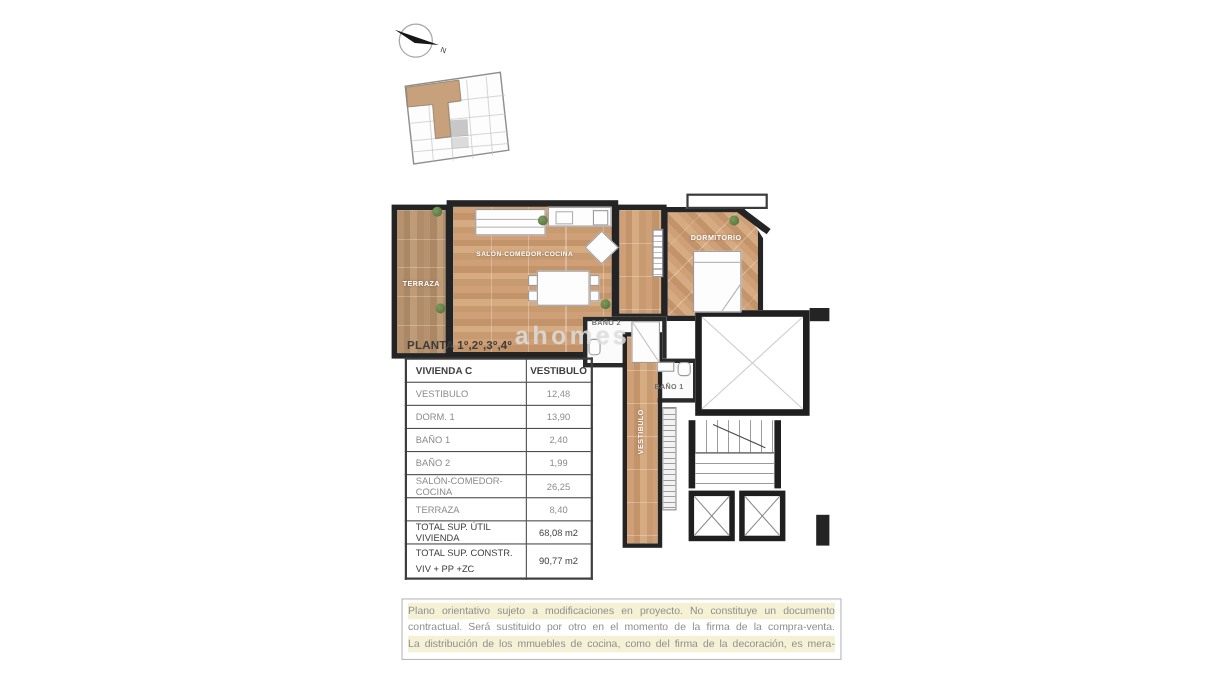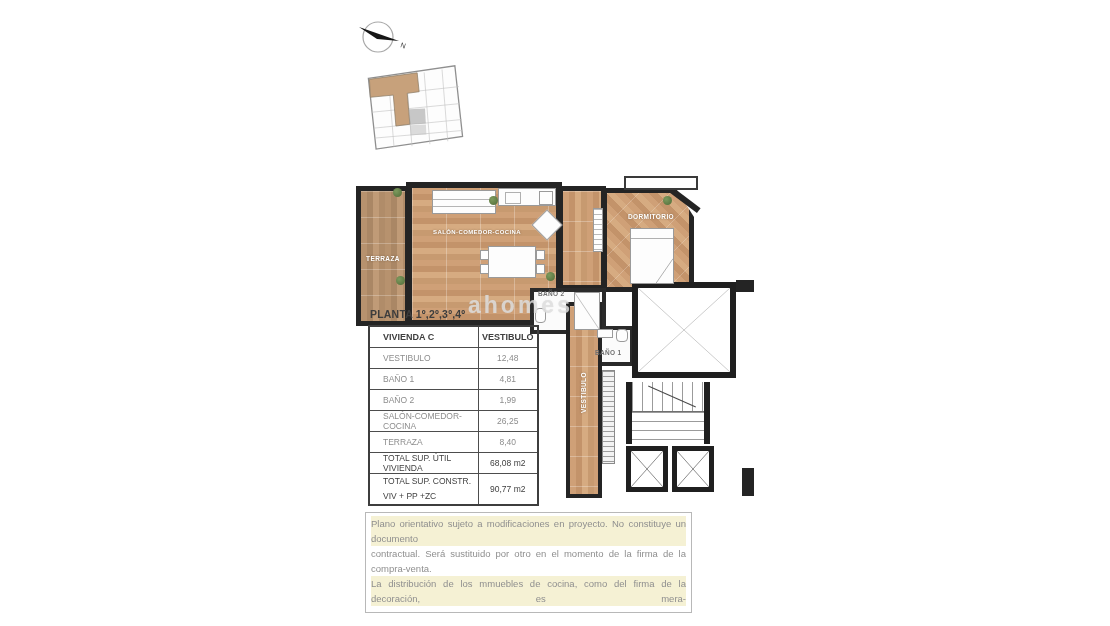--- a/index.html
+++ b/index.html
@@ -31,21 +31,21 @@
   .plant{position:absolute;width:9px;height:9px;border-radius:50%;
          background:radial-gradient(circle at 35% 35%, #7d9a5d, #4f6b38);}
   .hatch-v{background:repeating-linear-gradient(180deg,#9d9d9d 0 1px,#f2f2f2 1px 5px);border:1px solid #8a8a8a;box-sizing:border-box;}
   .xline{position:absolute;inset:0;width:100%;height:100%;}
   .watermark{position:absolute;font-size:23px;letter-spacing:3px;color:rgba(226,226,226,.78);
              font-weight:bold;z-index:40;text-shadow:0 0 1px rgba(170,170,170,.35);}
 
   
   .plan-title{font-size:10.5px;font-weight:bold;color:#3d3d3d;letter-spacing:.2px;margin:0 0 5px 2px;}
   table.areas{border-collapse:collapse;width:169px;table-layout:fixed;}
-  table.areas th, table.areas td{border:1px solid #4d4d4d;font-size:8.5px;padding:0 0 0 13px;height:20px;vertical-align:middle;}
+  table.areas th, table.areas td{border:1px solid #4d4d4d;font-size:8.5px;padding:0 0 0 8px;height:20px;vertical-align:middle;}
   table.areas{border:2px solid #3e3e3e;}
   table.areas th{color:#3f3f3f;text-align:left;font-size:9px;}
   table.areas td.name{color:#8d8d8d;text-align:left;}
   table.areas td.val{color:#8d8d8d;text-align:center;padding:0;}
   table.areas tr.total td{color:#3f3f3f;font-weight:normal;}
   td.pre{white-space:pre-line;line-height:15px;}
   col.c1{width:109px;} col.c2{width:60px;}
 
   
   .disclaimer{position:absolute;box-sizing:border-box;border:1px solid #b8b8b8;
@@ -183,22 +183,26 @@
       <tbody>
           <tr>
         <th>VIVIENDA C</th>
         <th style="text-align:center;padding:0;">VESTIBULO</th>
       </tr>
       <tr>
         <td class="name">VESTIBULO</td>
         <td class="val">12,48</td>
       </tr>
       <tr>
+        <td class="name">DORM. 1</td>
+        <td class="val">13,90</td>
+      </tr>
+      <tr>
         <td class="name">BAÑO 1</td>
-        <td class="val">4,81</td>
+        <td class="val">2,40</td>
       </tr>
       <tr>
         <td class="name">BAÑO 2</td>
         <td class="val">1,99</td>
       </tr>
       <tr>
         <td class="name">SALÓN-COMEDOR-COCINA</td>
         <td class="val">26,25</td>
       </tr>
       <tr>
@@ -211,19 +215,19 @@
       </tr>
       <tr class="total">
         <td class="name pre" style="height:26px;">TOTAL SUP. CONSTR.
 VIV + PP +ZC</td>
         <td class="val">90,77 m2</td>
       </tr>
     </tbody>
       </table>
   </div>
 
-  <div class="disclaimer abs" style="left:365px;top:512px;width:327px;">
+  <div class="disclaimer abs" style="left:365px;top:544px;width:400px;">
     <span class="dline jline hl">Plano orientativo sujeto a modificaciones en proyecto. No constituye un documento</span>
     <span class="dline jline">contractual. Será sustituido por otro en el momento de la firma de la compra-venta.</span>
     <span class="dline jline hl">La distribución de los mmuebles de cocina, como del firma de la decoración, es mera-</span>
   </div>
 
 </div>
 
 </body></html>

